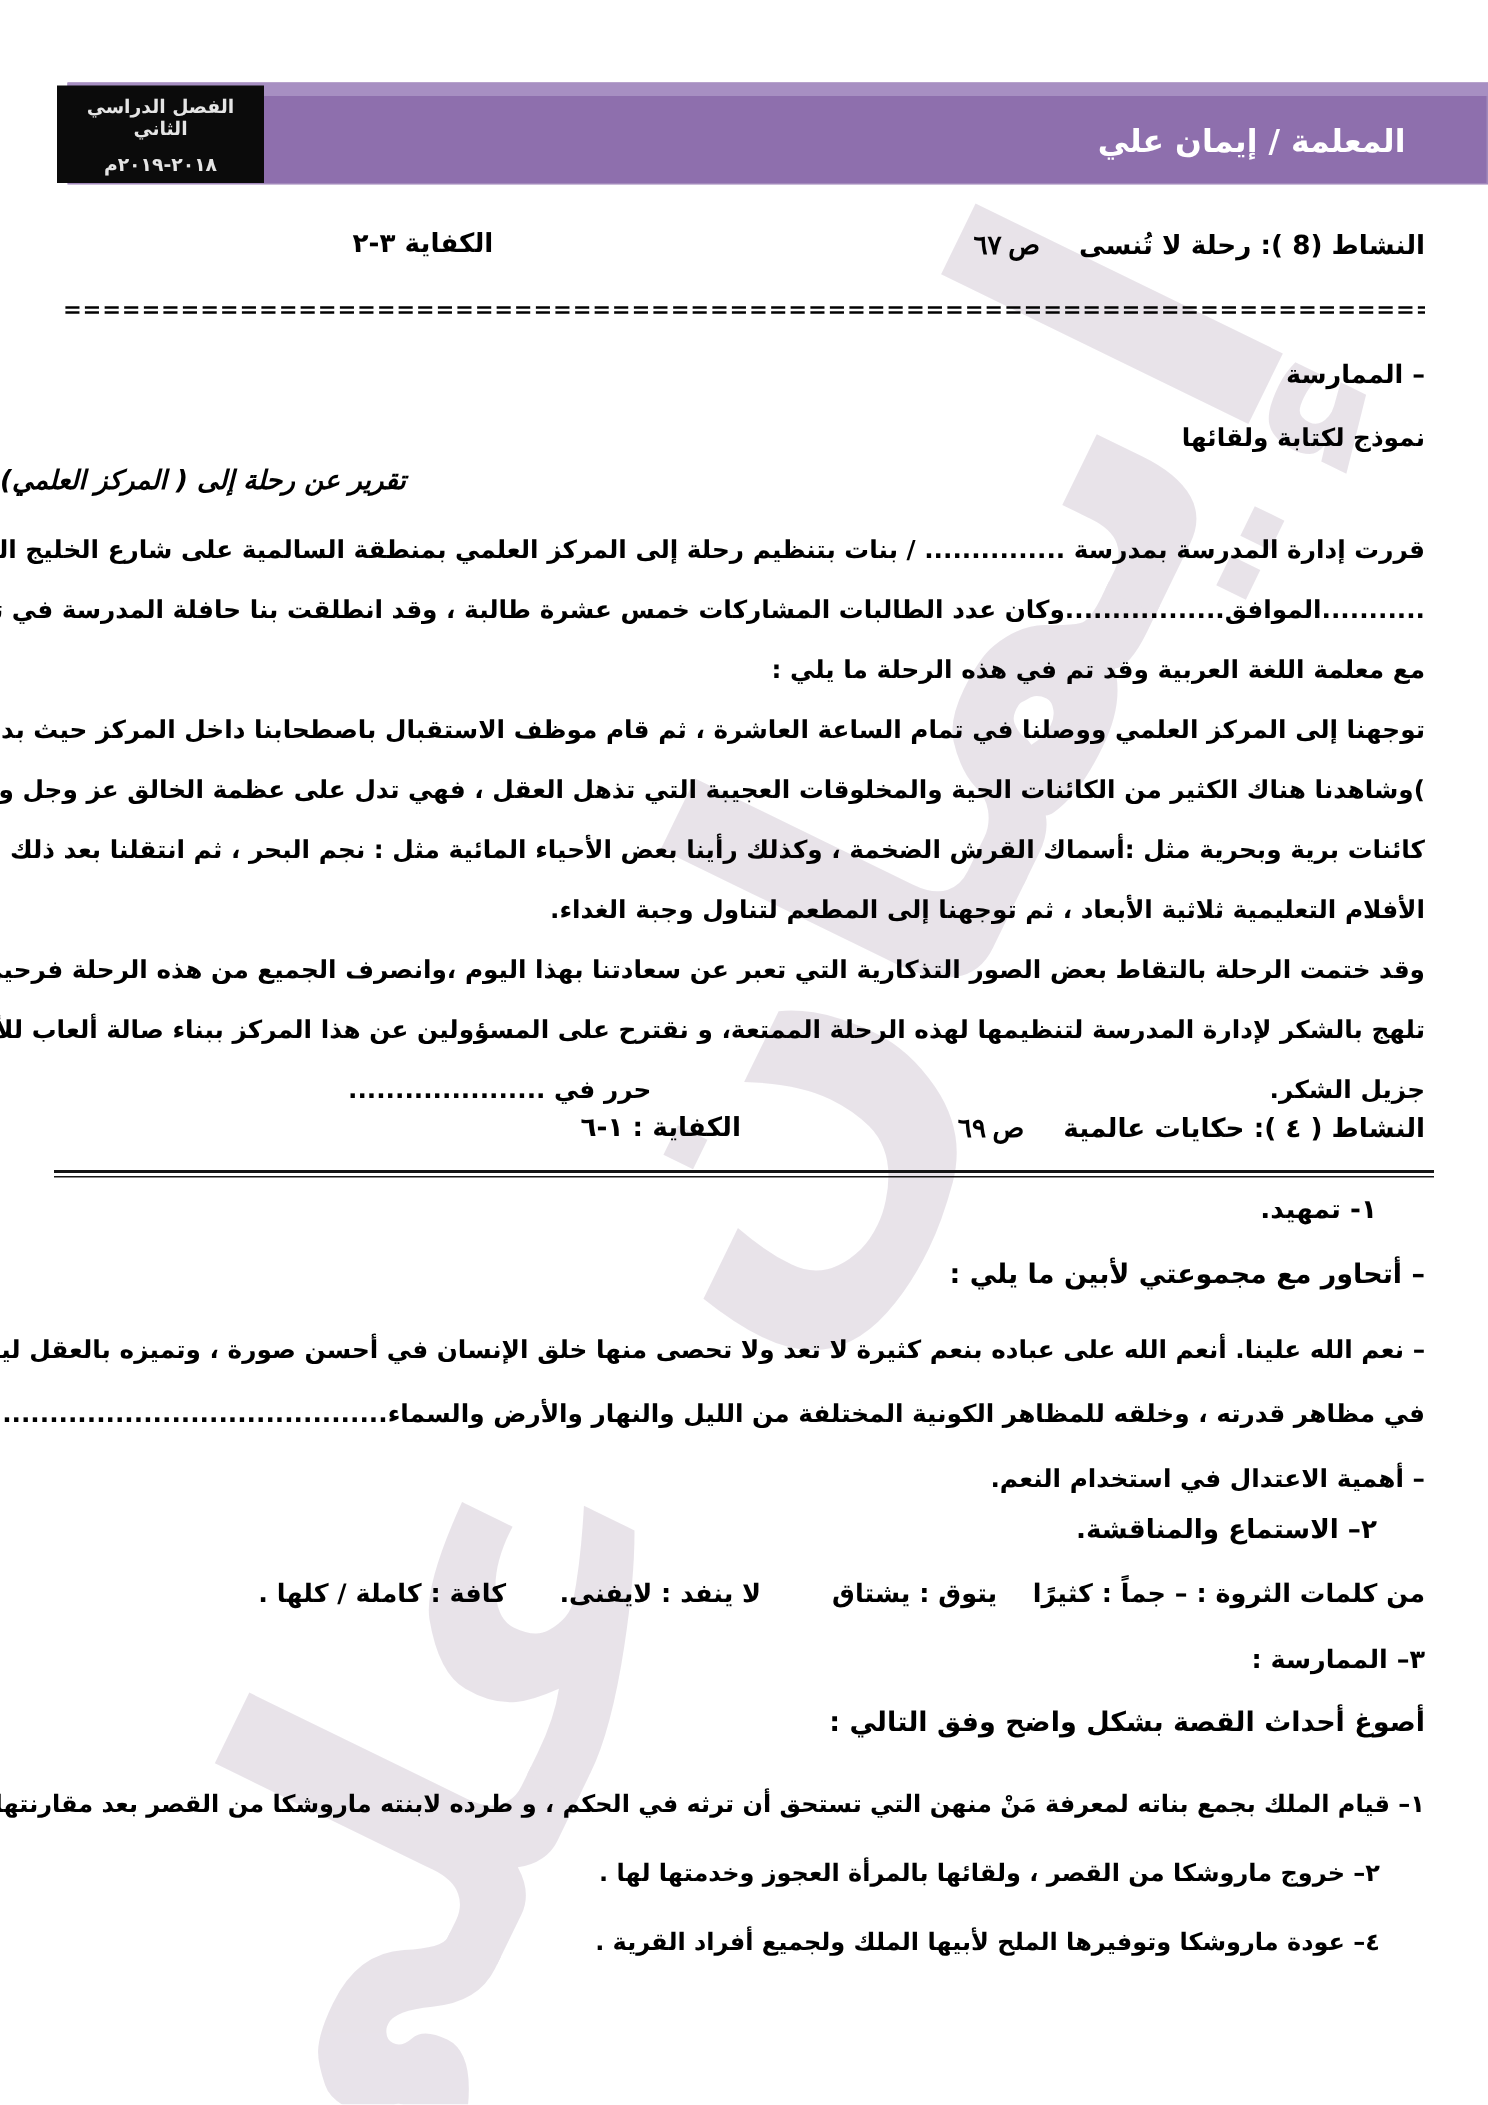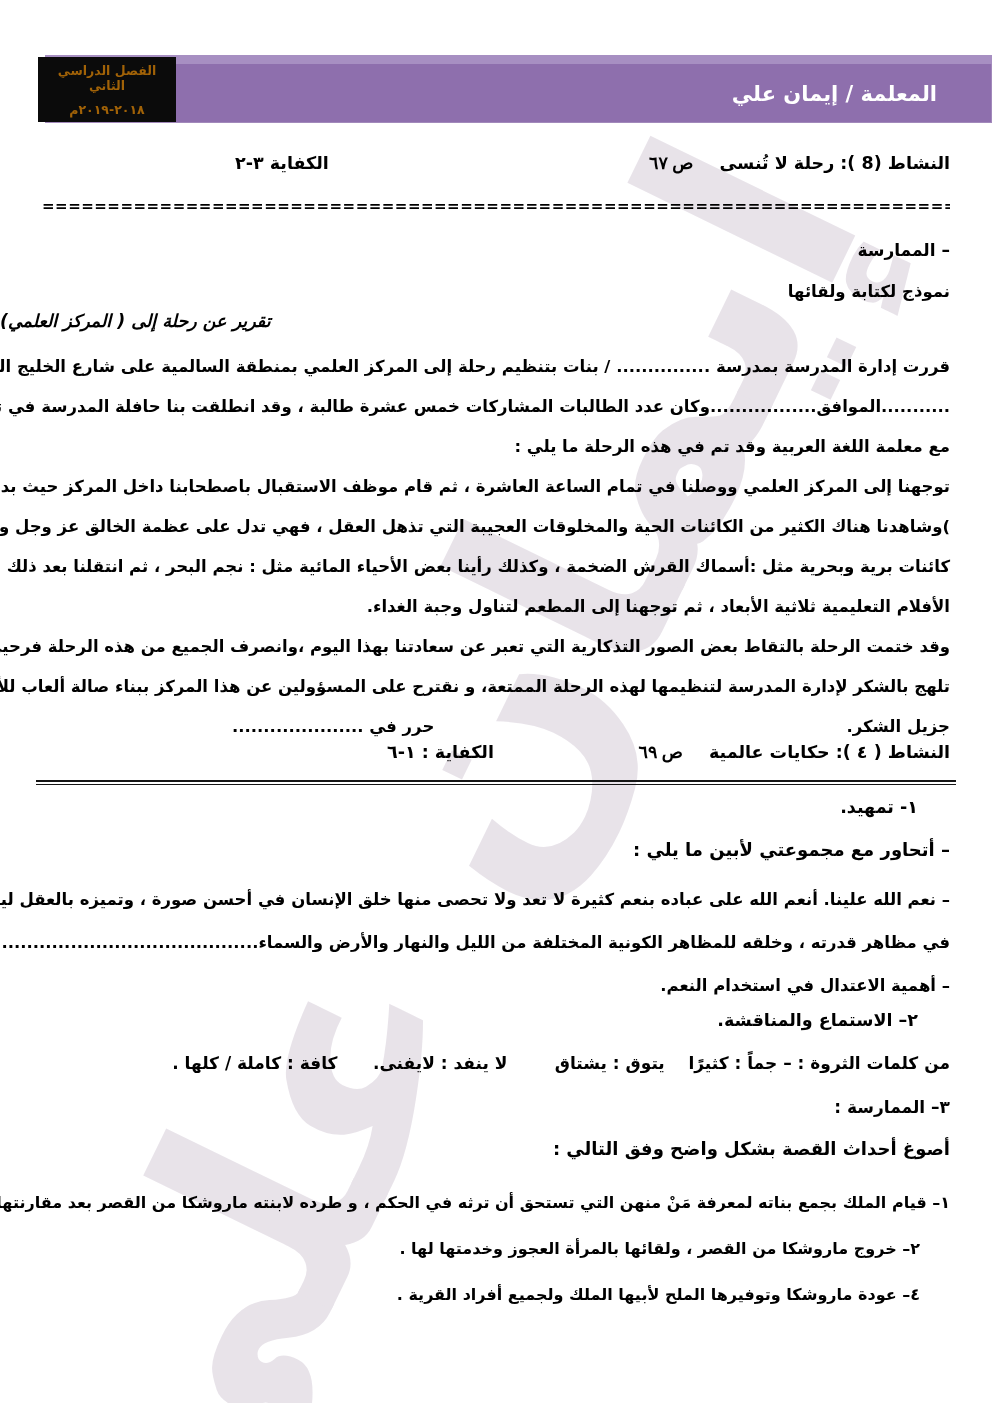--- a/index.html
+++ b/index.html
@@ -24,21 +24,21 @@
   
   .topbar{position:absolute; top:55px; left:45px; right:0; height:68px;
     background:var(--purple,#8e6fad);
     box-shadow:inset 0 0 0 1px rgba(255,255,255,.18);}
   .topbar-strip{position:absolute; top:0; left:0; right:0; height:9px;
     background:var(--purple-light,#a78fc2);}
   .topbar-inner{position:absolute; top:9px; bottom:0; left:0; right:0;
     display:flex; direction:rtl; align-items:center;
     padding-right:55px; gap:70px; color:#fff; font-size:21px;}
   .sem-box{position:absolute; top:57px; left:38px; width:138px; height:65px;
-    background:var(--black,#0b0b0b); color:#a16207; text-align:center;
+    background:var(--black,#0b0b0b); color:#e5e5e5; text-align:center;
     font-size:12.5px; display:flex; flex-direction:column; justify-content:center;
     gap:9px; direction:rtl; z-index:2;}
   
   .abs{position:absolute;}
   .rtl{direction:rtl; text-align:right;}
   .u{}
   .nowrap{white-space:nowrap;}
   
   .act-row{position:absolute; left:42px; right:42px; direction:rtl;
     display:flex; align-items:baseline; font-size:17.5px;}

